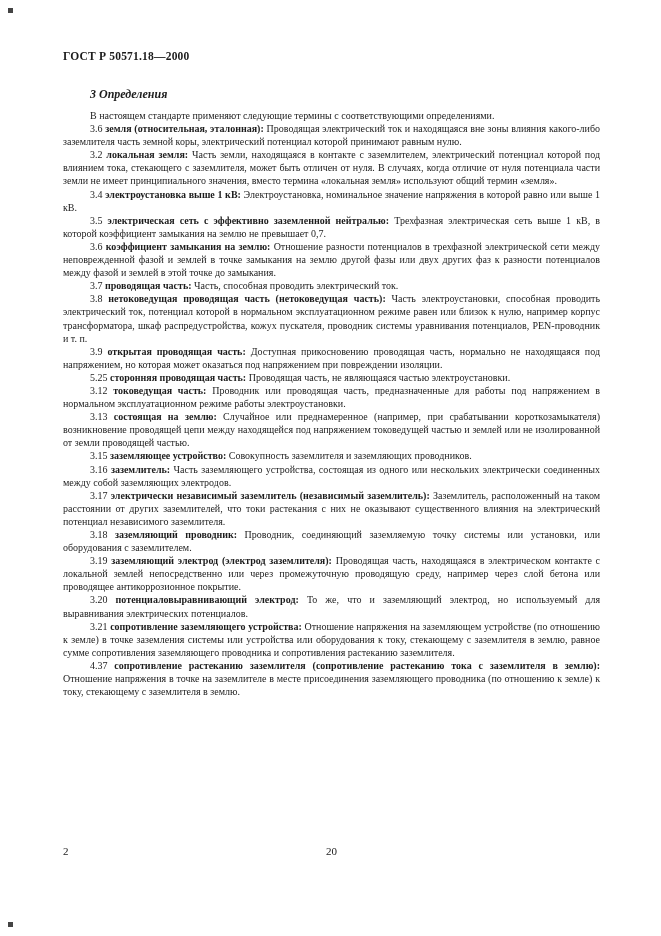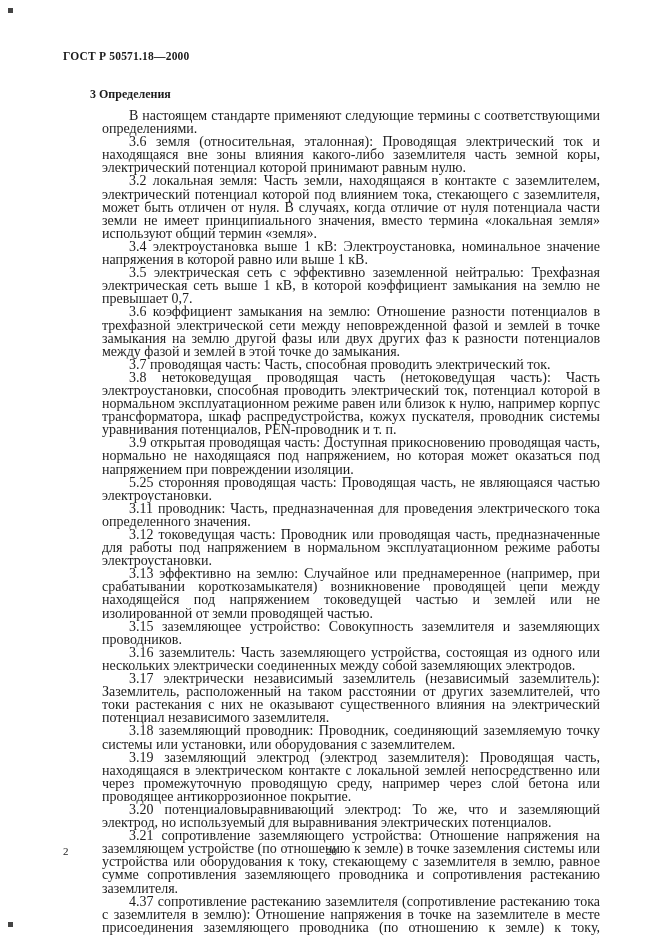--- a/index.html
+++ b/index.html
@@ -25,31 +25,31 @@
   .scan-mark.bl { left: 8px; bottom: 9px; }
   .doc-header {
     font-weight: bold;
     font-size: 11.5px;
     letter-spacing: 0.2px;
   }
   .section-title {
     font-size: 12px;
     font-weight: bold;
     margin: 25px 0 7px 27px;
+    font-style: italic;
   }
   p.body-par {
-    font-size: 14px;
+    font-size: 10px;
     line-height: 13.1px;
     text-align: justify;
     text-indent: 27px;
     hyphens: auto;
-    margin-left: 39px;
     -webkit-hyphens: auto;
   }
-  .def-term { font-weight: normal; }
+  .def-term { font-weight: bold; }
   .page-footer {
     position: absolute;
     top: 845px; left: 63px; right: 61px;
     font-size: 11px;
     line-height: 13px;
   }
   .footer-center {
     position: absolute;
     left: 0; right: 0;
     text-align: center;
@@ -83,25 +83,24 @@
       <p class="body-par definition"><span class="def-num">3.6</span> <span class="def-term">коэффициент замыкания на землю:</span> <span class="def-text">Отношение разности потенциалов в трехфазной электрической сети между неповрежденной фазой и землей в точке замыкания на землю другой фазы или двух других фаз к разности потенциалов между фазой и землей в этой точке до замыкания.</span></p>
 
       <p class="body-par definition"><span class="def-num">3.7</span> <span class="def-term">проводящая часть:</span> <span class="def-text">Часть, способная проводить электрический ток.</span></p>
 
       <p class="body-par definition"><span class="def-num">3.8</span> <span class="def-term">нетоковедущая проводящая часть (нетоковедущая часть):</span> <span class="def-text">Часть электроустановки, способная проводить электрический ток, потенциал которой в нормальном эксплуатационном режиме равен или близок к нулю, например корпус трансформатора, шкаф распредустройства, кожух пускателя, проводник системы уравнивания потенциалов, PEN-проводник и т. п.</span></p>
 
       <p class="body-par definition"><span class="def-num">3.9</span> <span class="def-term">открытая проводящая часть:</span> <span class="def-text">Доступная прикосновению проводящая часть, нормально не находящаяся под напряжением, но которая может оказаться под напряжением при повреждении изоляции.</span></p>
 
       <p class="body-par definition"><span class="def-num">5.25</span> <span class="def-term">сторонняя проводящая часть:</span> <span class="def-text">Проводящая часть, не являющаяся частью электроустановки.</span></p>
 
-      <p class="body-par definition"><span class="def-num">3.11</span> <span class="def-term">проводник:</span> <span class="def-text">Часть, предназначенная для проведения электрического тока определенного значения.</span></p>
 
       <p class="body-par definition"><span class="def-num">3.12</span> <span class="def-term">токоведущая часть:</span> <span class="def-text">Проводник или проводящая часть, предназначенные для работы под напряжением в нормальном эксплуатационном режиме работы электроустановки.</span></p>
 
-      <p class="body-par definition"><span class="def-num">3.13</span> <span class="def-term">эффективно на землю:</span> <span class="def-text">Случайное или преднамеренное (например, при срабатывании короткозамыкателя) возникновение проводящей цепи между находящейся под напряжением токоведущей частью и землей или не изолированной от земли проводящей частью.</span></p>
+      <p class="body-par definition"><span class="def-num">3.13</span> <span class="def-term">состоящая на землю:</span> <span class="def-text">Случайное или преднамеренное (например, при срабатывании короткозамыкателя) возникновение проводящей цепи между находящейся под напряжением токоведущей частью и землей или не изолированной от земли проводящей частью.</span></p>
 
 
       <p class="body-par definition"><span class="def-num">3.15</span> <span class="def-term">заземляющее устройство:</span> <span class="def-text">Совокупность заземлителя и заземляющих проводников.</span></p>
 
       <p class="body-par definition"><span class="def-num">3.16</span> <span class="def-term">заземлитель:</span> <span class="def-text">Часть заземляющего устройства, состоящая из одного или нескольких электрически соединенных между собой заземляющих электродов.</span></p>
 
       <p class="body-par definition"><span class="def-num">3.17</span> <span class="def-term">электрически независимый заземлитель (независимый заземлитель):</span> <span class="def-text">Заземлитель, расположенный на таком расстоянии от других заземлителей, что токи растекания с них не оказывают существенного влияния на электрический потенциал независимого заземлителя.</span></p>
 
       <p class="body-par definition"><span class="def-num">3.18</span> <span class="def-term">заземляющий проводник:</span> <span class="def-text">Проводник, соединяющий заземляемую точку системы или установки, или оборудования с заземлителем.</span></p>
 

